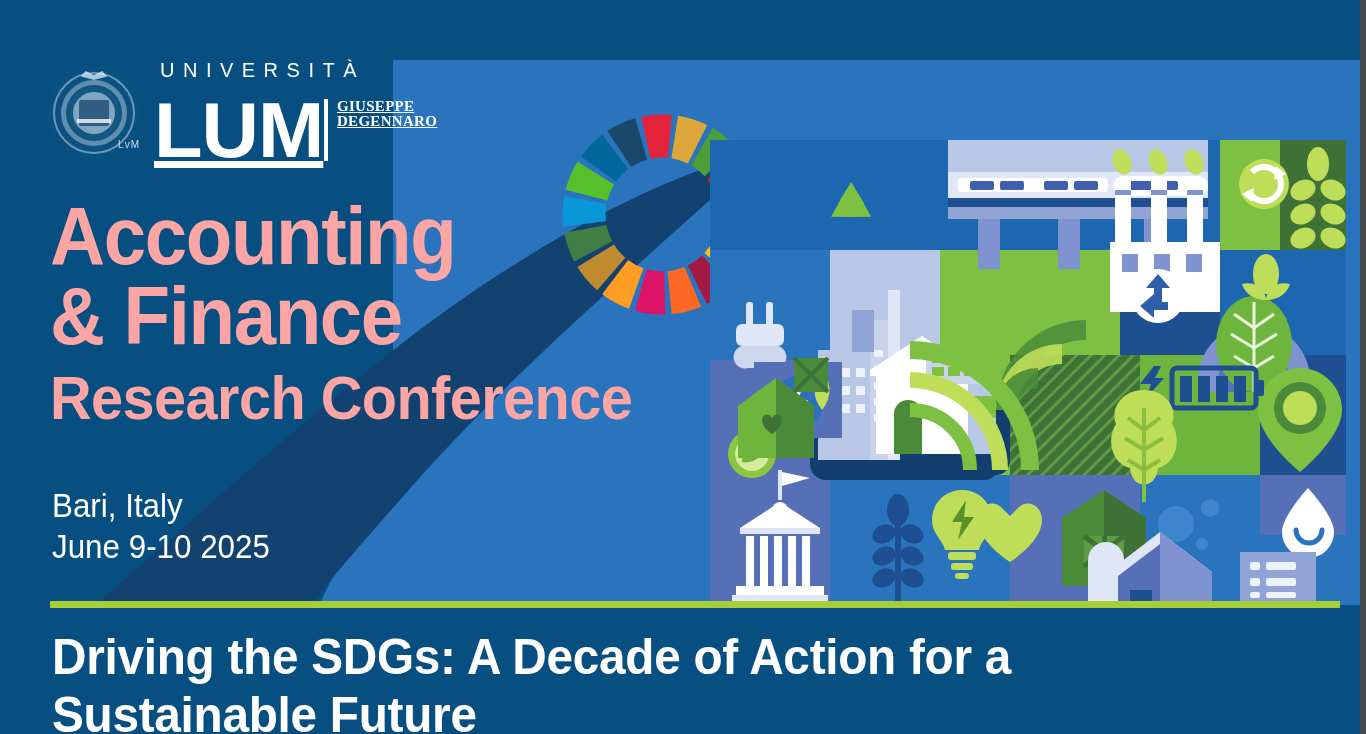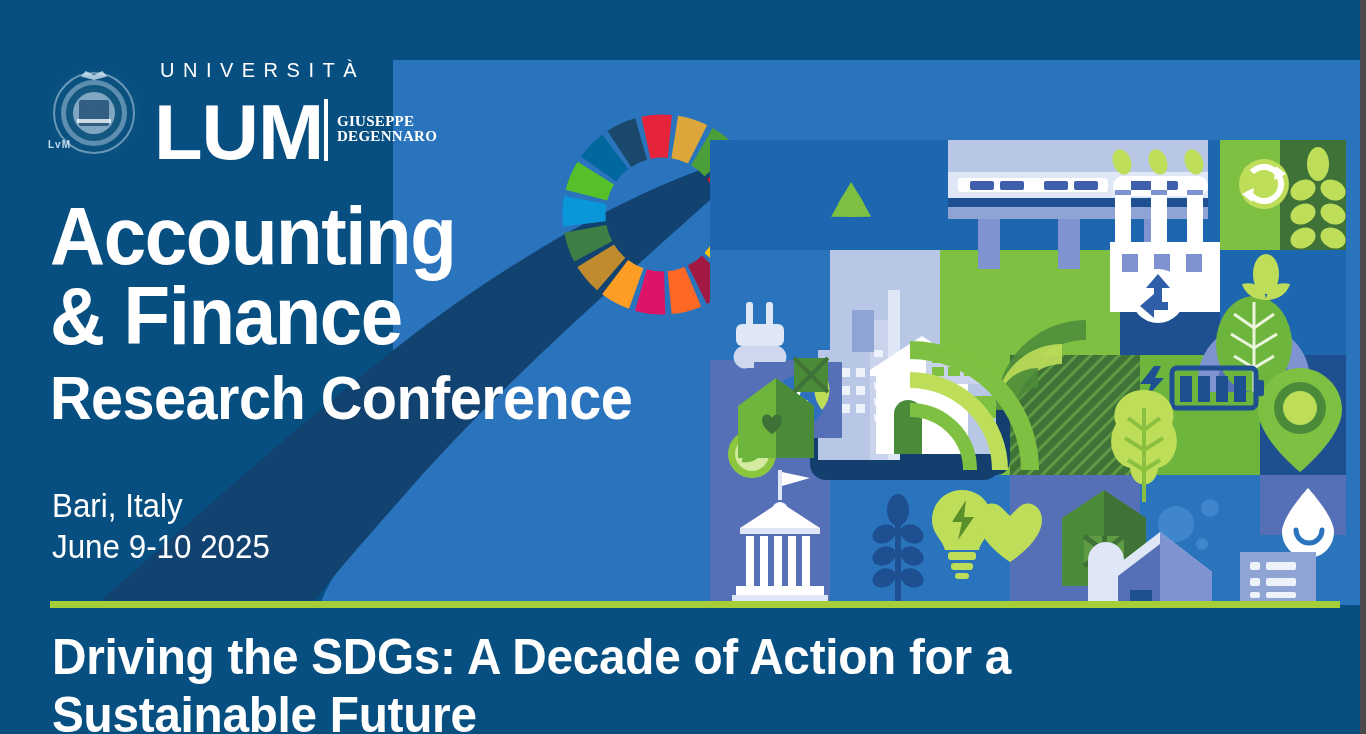--- a/index.html
+++ b/index.html
@@ -27,35 +27,35 @@
   .seal .ring1 { position:absolute; inset:5px; border-radius:50%; border:2px solid rgba(185,210,230,.55); }
   .seal .ring2 { position:absolute; inset:13px; border-radius:50%; border:5px solid rgba(205,225,242,.42); }
   .seal .ring3 { position:absolute; inset:25px; border-radius:50%; background:rgba(215,232,246,.55); }
   .seal .crest { position:absolute; left:50%; top:50%; transform:translate(-50%,-50%);
                  width:30px; height:26px; background:rgba(25,70,110,.75); border-radius:2px; }
   .seal .crestbar { position:absolute; left:50%; top:57%; transform:translateX(-50%);
                  width:34px; height:4px; background:rgba(245,250,255,.8); }
   .seal .top-orn { position:absolute; left:50%; top:4px; transform:translateX(-50%);
                  width:26px; height:9px; background:rgba(222,238,250,.75);
                  clip-path: polygon(0 60%,18% 0,50% 45%,82% 0,100% 60%,50% 100%); }
-  .seal .lvm { position:absolute; left:0; right:0; bottom:9px; text-align:left;
-               font-size:10px; letter-spacing:1px; color:rgba(225,240,252,.85); font-weight:bold; }
+  .seal .lvm { position:absolute; left:0; right:0; bottom:9px; text-align:right;
+               font-size:10px; letter-spacing:1px; color:rgba(225,240,252,.85); font-weight:normal; }
 
   .wordmark { position:relative; color:#fff; }
   .wm-universita { font-size:20px; letter-spacing:8.5px; font-weight:400;
                    padding-left:6px; line-height:1; margin-bottom:19px; }
-  .wm-row { display:flex; align-items:center; }
+  .wm-row { display:flex; align-items:flex-start;text-decoration:underline; }
   .wm-lum { font-size:78px; font-weight:bold; line-height:.82; letter-spacing:-1px;
             transform:scaleX(1.02); transform-origin:left bottom; }
   .wm-bar { width:4px; height:62px; background:#fff; margin:0 9px 5px 4px; }
   .wm-sub { font-family:"Liberation Serif", serif; font-weight:bold; font-size:15px;
             line-height:1.02; letter-spacing:.3px; margin-bottom:7px; }
 
   
-  .headline { position:absolute; left:50px; top:196px; color:#ffffff; }
+  .headline { position:absolute; left:50px; top:196px; color:#fca5a5; }
   .hl-1, .hl-2 {
     font-family:"Liberation Sans Narrow","Liberation Sans",sans-serif;
     font-weight:bold; font-size:82px; line-height:.97;
     letter-spacing:-1.5px; transform:scaleX(.93); transform-origin:left center;
   }
   .hl-3 {
     font-family:"Liberation Sans Narrow","Liberation Sans",sans-serif;
     font-weight:bold; font-size:62px; line-height:1.05; margin-top:10px;
     letter-spacing:-.6px; transform:scaleX(.93); transform-origin:left center;
   }

